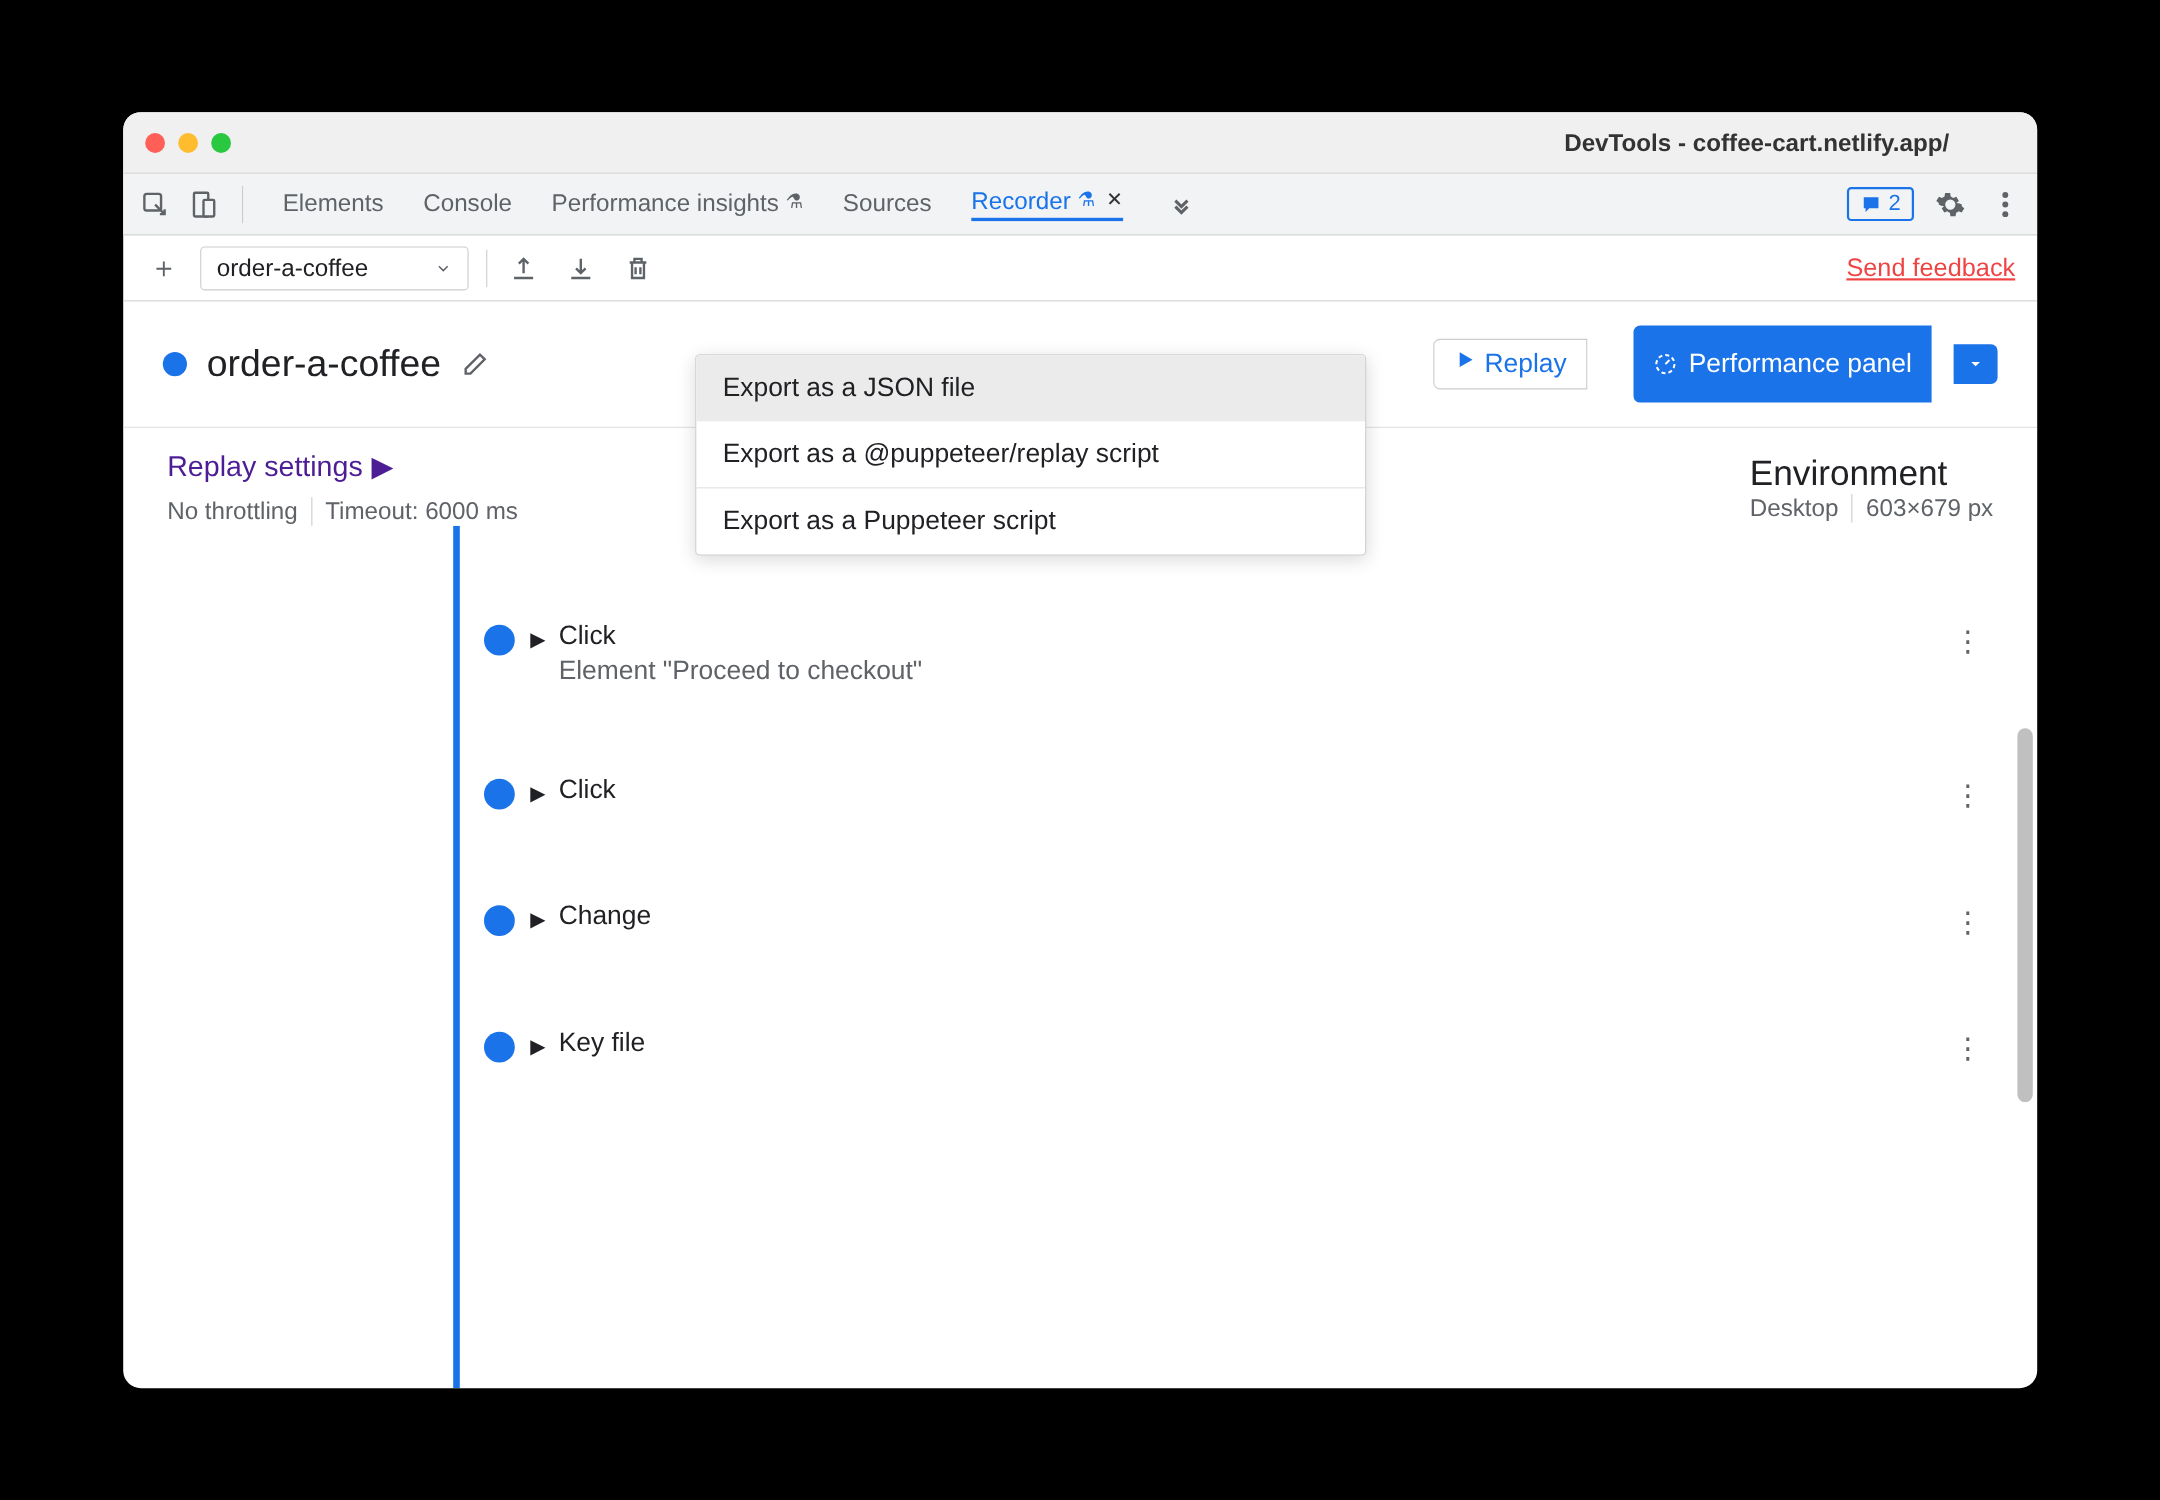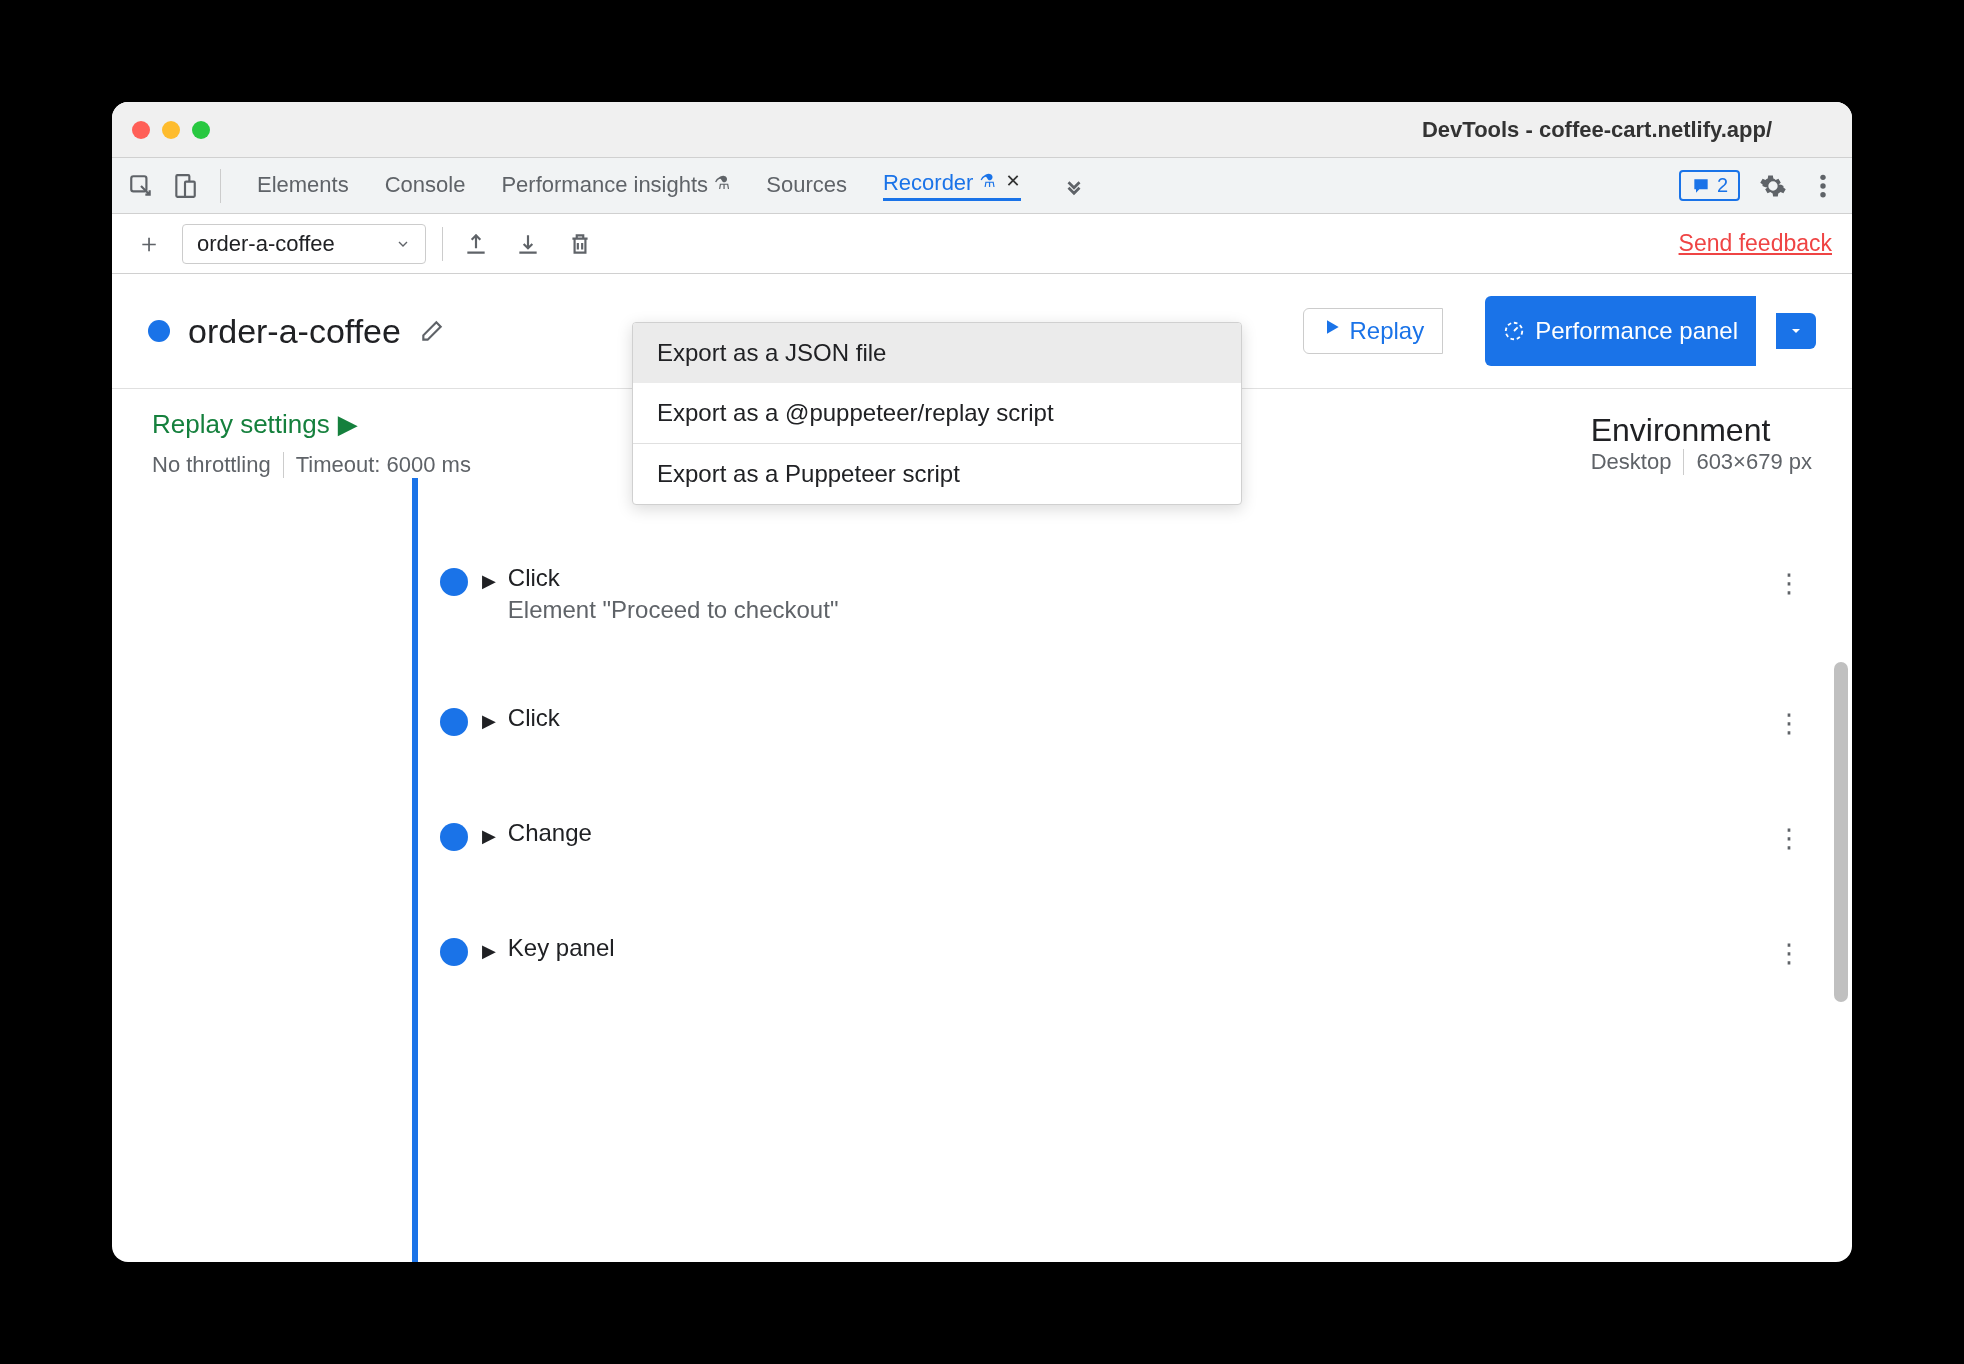--- a/index.html
+++ b/index.html
@@ -30,21 +30,21 @@
 .header-row { display: flex; align-items: center; padding: 22px 36px; gap: 18px; border-bottom: 1px solid #e0e0e0; }
 .blue-dot { width: 22px; height: 22px; border-radius: 50%; background: #1a73e8; }
 .rec-title { font-size: 34px; color: #202124; }
 .edit-icon { color: #5f6368; cursor: pointer; }
 .spacer { flex: 1; }
 .replay-btn { display: flex; align-items: flex-start; gap: 8px; border: 1px solid #ccc; border-radius: 6px 0 0 6px; padding: 8px 18px; font-size: 24px; color: #1a73e8; cursor: pointer; }
 .perf-btn { display: flex; align-items: center; gap: 10px; background: #1a73e8; color: #fff; padding: 21px 18px; border-radius: 6px 0 0 6px; font-size: 24px; cursor: pointer; margin-left: 24px; }
 .perf-dd { background: #1a73e8; color: #fff; padding: 10px 12px; border-radius: 0 6px 6px 0; margin-left: 2px; cursor: pointer; }
 .settings-row { display: flex; align-items: center; padding: 20px 40px 0; }
 .settings-left { display: flex; flex-direction: column; gap: 12px; }
-.settings-title { font-size: 26px; color: #15803d; display: flex; align-items: center; gap: 8px; }
+.settings-title { font-size: 26px; color: #4c1d95; display: flex; align-items: center; gap: 8px; }
 .settings-sub { font-size: 22px; color: #5f6368; display: flex; gap: 12px; }
 .divider-v { width: 1px; height: 26px; background: #ccc; }
 .env { margin-left: auto; text-align: left; }
 .env-title { font-size: 32px; color: #202124; }
 .env-sub { font-size: 22px; color: #5f6368; display: flex; align-items: center; gap: 12px; }
 .steps-area { flex: 1; padding: 30px 40px 0; position: relative; overflow: hidden; }
 .timeline { position: absolute; left: 300px; top: 0; bottom: 0; width: 6px; background: #1a73e8; }
 .step { position: relative; margin-left: 260px; padding: 20px 0; display: flex; align-items: flex-start; }
 .step-dot { position: absolute; left: 28px; top: 24px; width: 28px; height: 28px; border-radius: 50%; background: #1a73e8; }
 .step-caret { margin-left: 70px; margin-right: 12px; color: #202124; font-size: 18px; margin-top: 6px; }
@@ -242,21 +242,21 @@
       <div class="step-body">
         <div>Change</div>
       </div>
       <div class="step-menu">⋮</div>
     </div>
 
     <div class="step" style="margin-top:40px">
       <div class="step-dot"></div>
       <div class="step-caret">▶</div>
       <div class="step-body">
-        <div>Key panel</div>
+        <div>Key file</div>
       </div>
       <div class="step-menu">⋮</div>
     </div>
   </div>
 
   <div class="export-menu">
     <div class="export-item highlight">Export as a JSON file</div>
     <div class="export-item">Export as a @puppeteer/replay script</div>
     <div class="export-sep"></div>
     <div class="export-item">Export as a Puppeteer script</div>

